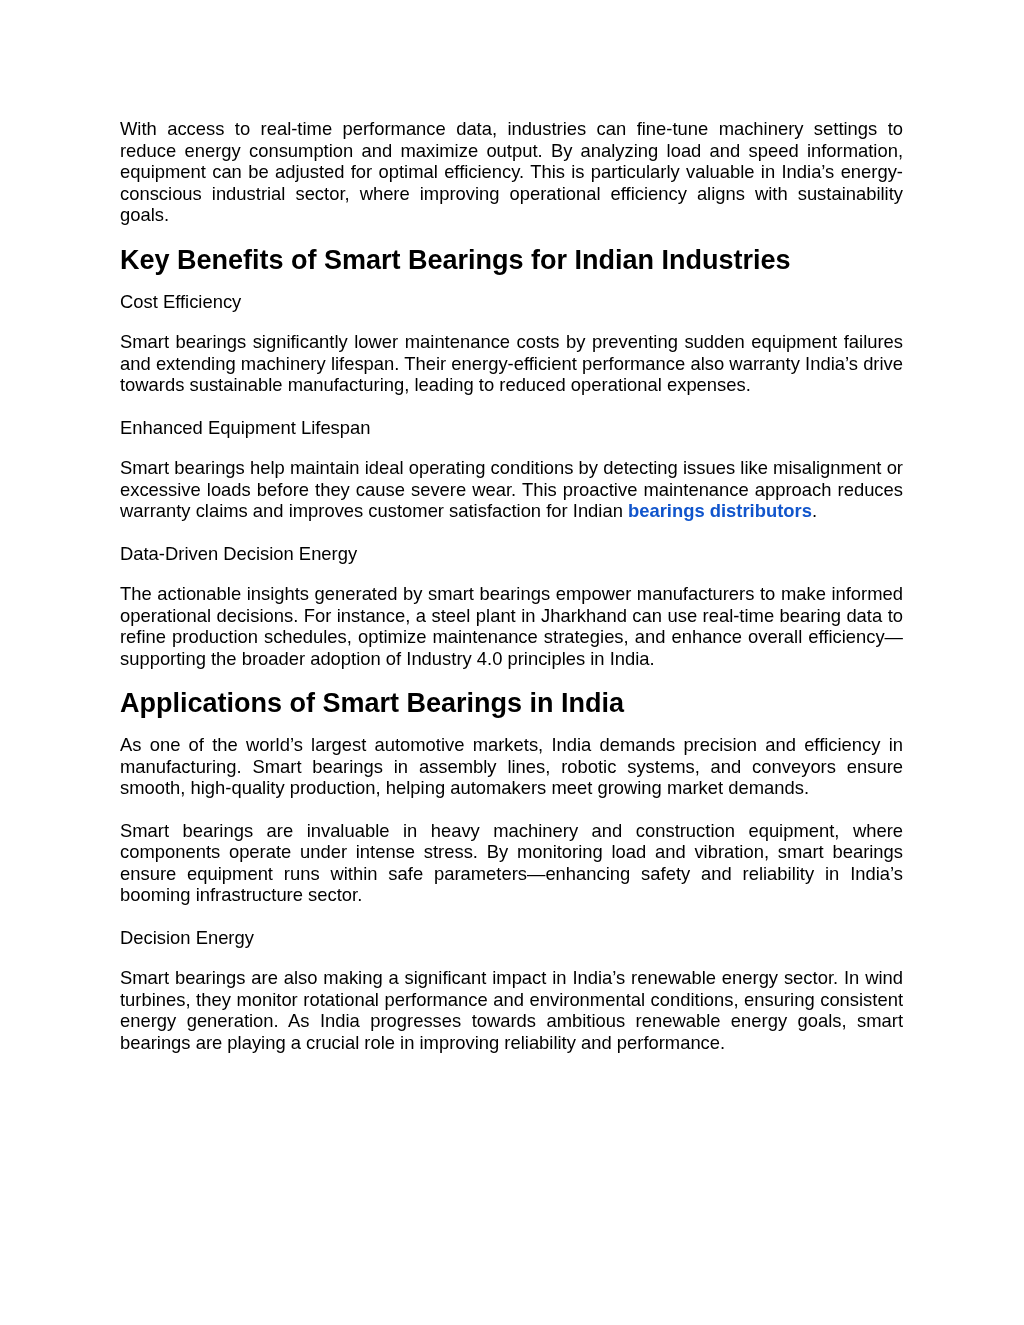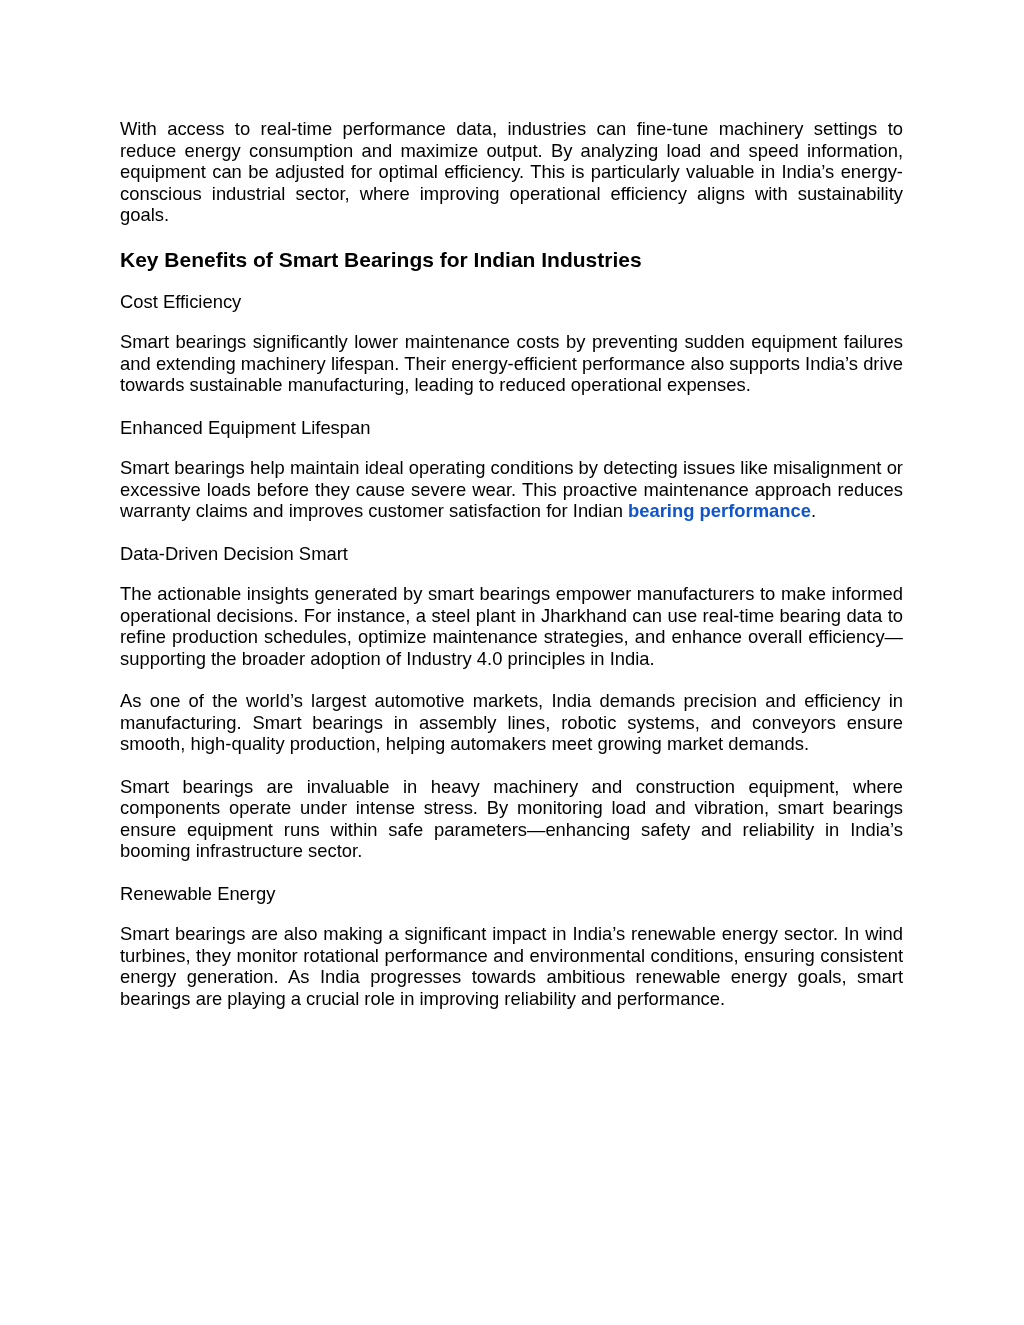--- a/index.html
+++ b/index.html
@@ -19,21 +19,21 @@
     color: #000000;
   }
   .page p {
     font-size: 18.4px;
     line-height: 21.5px;
     text-align: justify;
     text-justify: inter-word;
     margin: 0 0 21px 0;
   }
   .page h2 {
-    font-size: 21px;
+    font-size: 27px;
     line-height: 26px;
     font-weight: bold;
     margin: 2px 0 18px 0;
   }
   .page h3 {
     font-size: 18.4px;
     line-height: 21.5px;
     font-weight: normal;
     margin: 0 0 19px 0;
   }
@@ -48,35 +48,36 @@
 <body>
 
 <div class="page">
 
   <p>With access to real-time performance data, industries can fine-tune machinery settings to reduce energy consumption and maximize output. By analyzing load and speed information, equipment can be adjusted for optimal efficiency. This is particularly valuable in India’s energy-conscious industrial sector, where improving operational efficiency aligns with sustainability goals.</p>
 
   <h2>Key Benefits of Smart Bearings for Indian Industries</h2>
 
   <h3>Cost Efficiency</h3>
 
-  <p>Smart bearings significantly lower maintenance costs by preventing sudden equipment failures and extending machinery lifespan. Their energy-efficient performance also supports India’s drive towards sustainable manufacturing, leading to reduced operational expenses.</p>
+  <p>Smart bearings significantly lower maintenance costs by preventing sudden equipment failures and extending machinery lifespan. Their energy-efficient performance also warranty India’s drive towards sustainable manufacturing, leading to reduced operational expenses.</p>
 
   <h3>Enhanced Equipment Lifespan</h3>
 
-  <p><span>Smart bearings help maintain ideal operating conditions by detecting issues like misalignment or excessive loads before they cause severe wear. This proactive maintenance approach reduces warranty claims and improves customer satisfaction for Indian </span><a class="doc-link" href="#">bearing performance</a><span>.</span></p>
+  <p><span>Smart bearings help maintain ideal operating conditions by detecting issues like misalignment or excessive loads before they cause severe wear. This proactive maintenance approach reduces warranty claims and improves customer satisfaction for Indian </span><a class="doc-link" href="#">bearings distributors</a><span>.</span></p>
 
-  <h3>Data-Driven Decision Smart</h3>
+  <h3>Data-Driven Decision Energy</h3>
 
   <p>The actionable insights generated by smart bearings empower manufacturers to make informed operational decisions. For instance, a steel plant in Jharkhand can use real-time bearing data to refine production schedules, optimize maintenance strategies, and enhance overall efficiency—supporting the broader adoption of Industry 4.0 principles in India.</p>
 
+  <h2>Applications of Smart Bearings in India</h2>
 
 
   <p>As one of the world’s largest automotive markets, India demands precision and efficiency in manufacturing. Smart bearings in assembly lines, robotic systems, and conveyors ensure smooth, high-quality production, helping automakers meet growing market demands.</p>
 
 
   <p>Smart bearings are invaluable in heavy machinery and construction equipment, where components operate under intense stress. By monitoring load and vibration, smart bearings ensure equipment runs within safe parameters—enhancing safety and reliability in India’s booming infrastructure sector.</p>
 
-  <h3>Renewable Energy</h3>
+  <h3>Decision Energy</h3>
 
   <p>Smart bearings are also making a significant impact in India’s renewable energy sector. In wind turbines, they monitor rotational performance and environmental conditions, ensuring consistent energy generation. As India progresses towards ambitious renewable energy goals, smart bearings are playing a crucial role in improving reliability and performance.</p>
 
 
 </div>
 
 </body></html>

